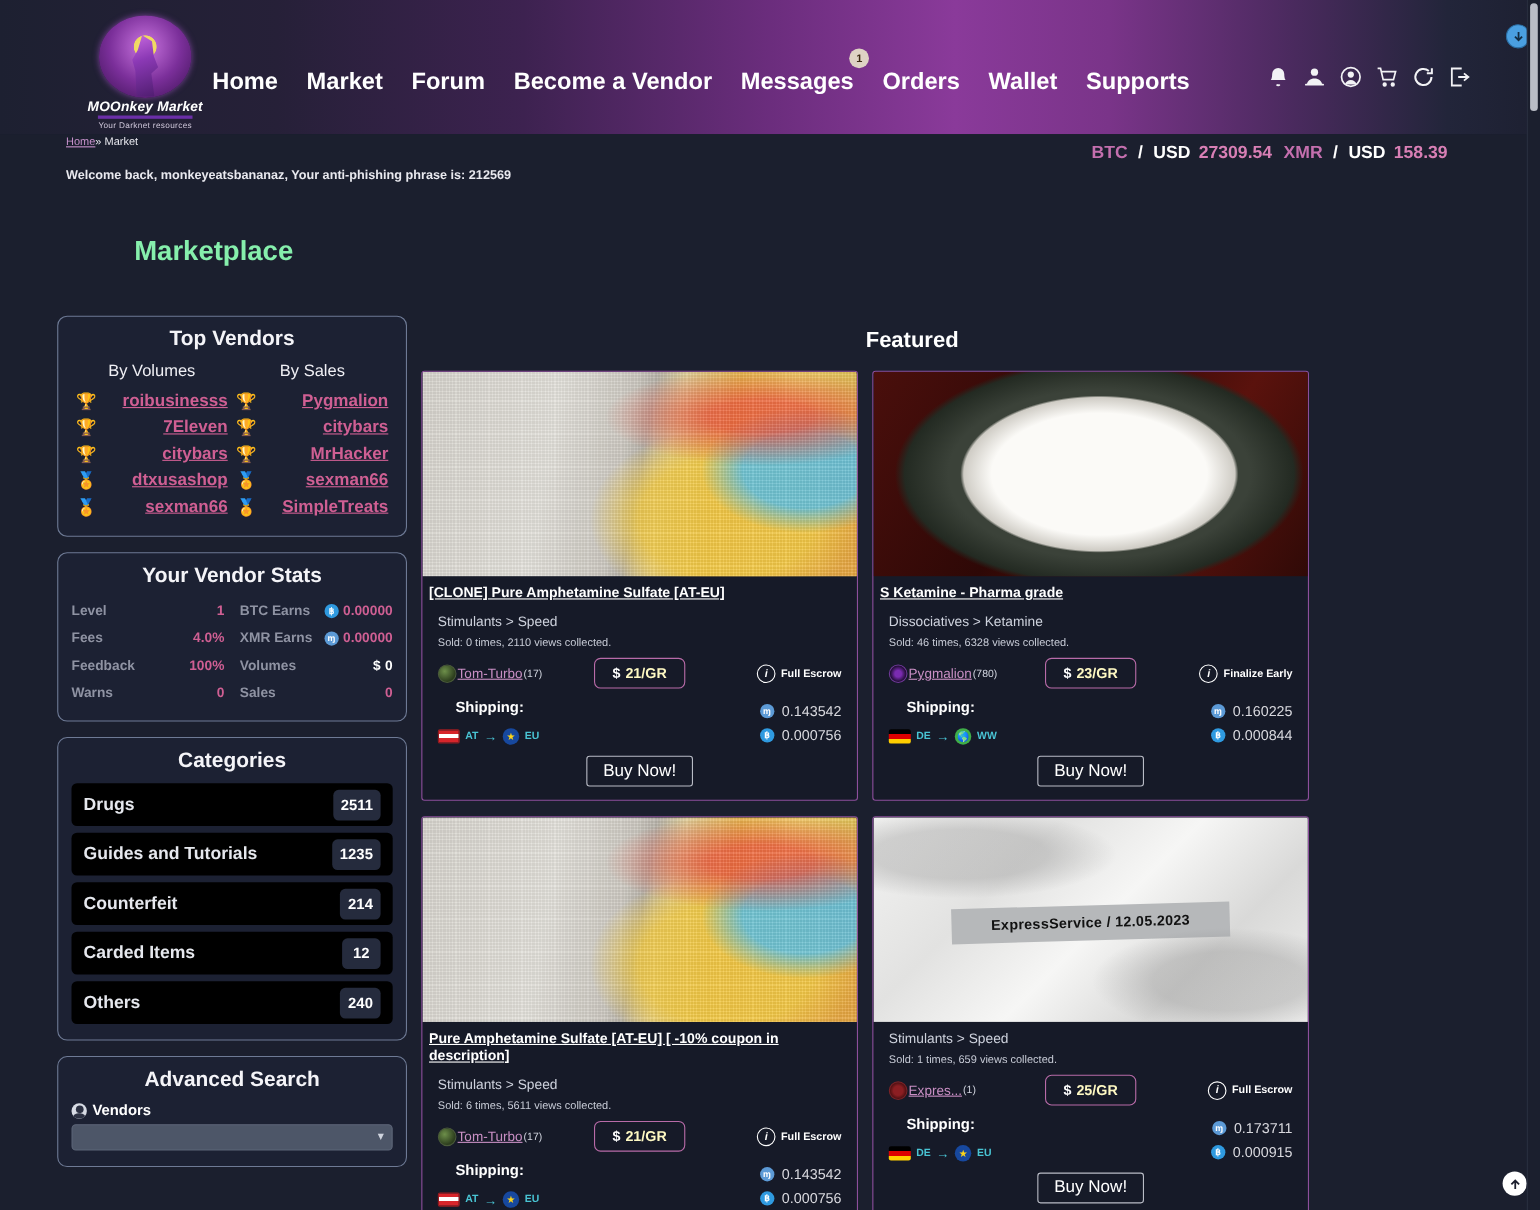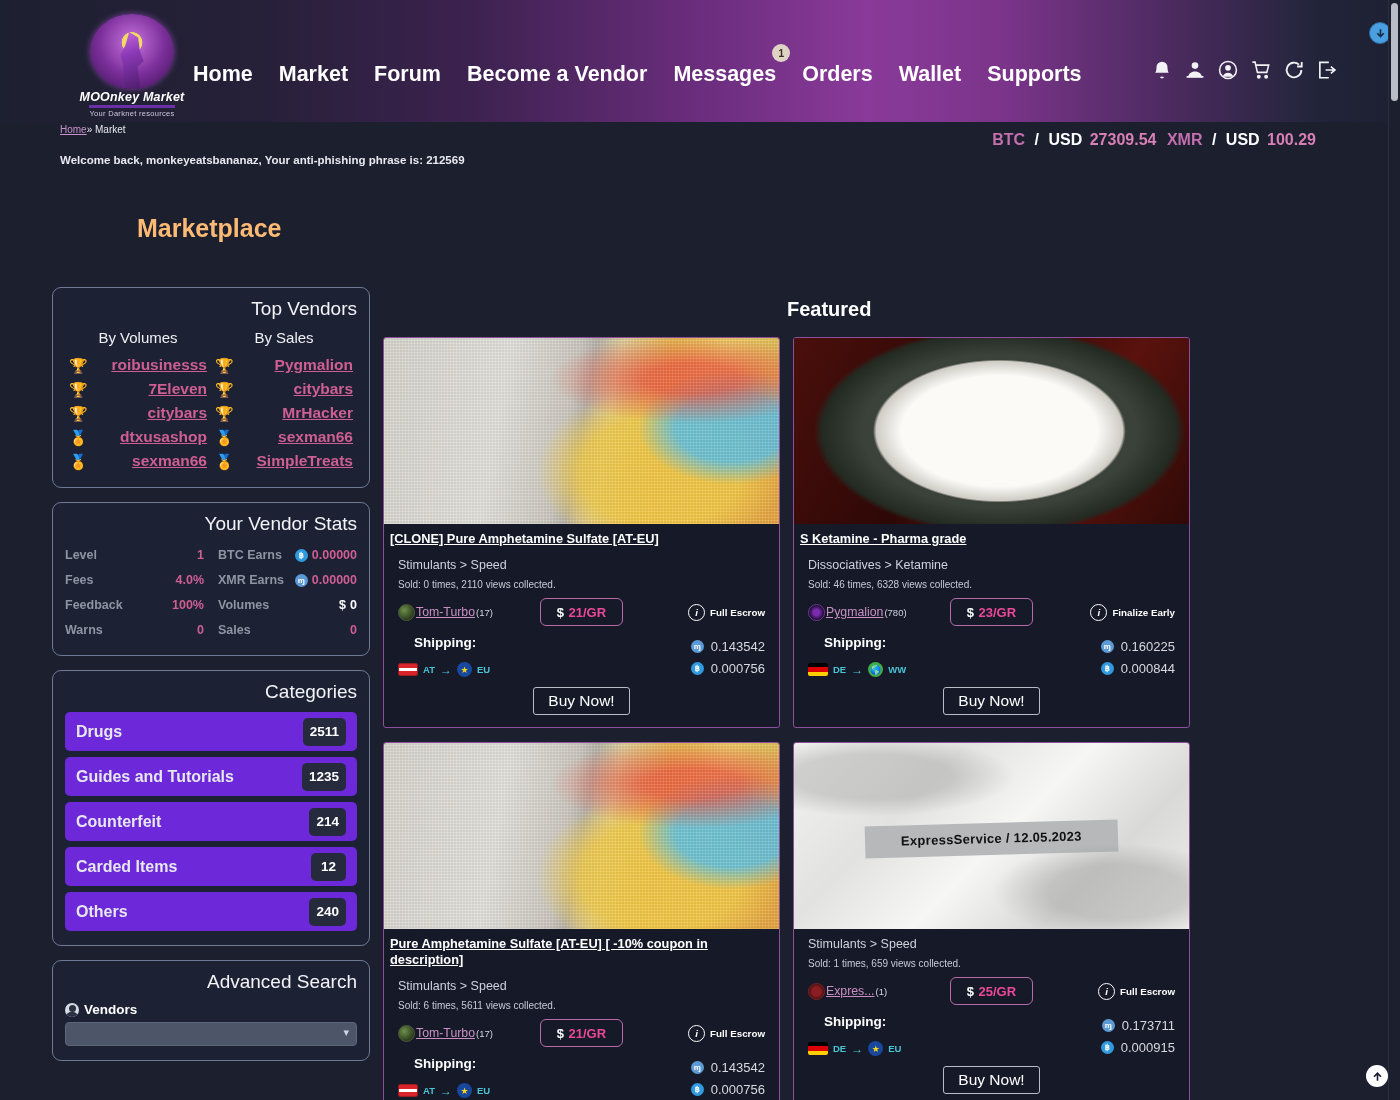--- a/index.html
+++ b/index.html
@@ -101,41 +101,41 @@
     position: absolute; right: 84px; top: 9px;
     font-size: 16px; font-weight: bold; white-space: nowrap;
   }
   .rates .lbl { color: #c46fae; }
   .rates .sep { color: #ffffff; margin: 0 5px; }
   .rates .usd { color: #ffffff; }
   .rates .val { color: #d87fb5; margin-left: 3px; }
 
   
   .page-title {
-    position: absolute; left: 137px; top: 214px;
-    font-size: 25px; font-weight: bold; color: #fdba74;
+    position: absolute; left: 122px; top: 214px;
+    font-size: 25px; font-weight: bold; color: #86efac;
   }
   .featured-title {
     position: absolute; left: 787px; top: 298px;
     font-size: 20px; font-weight: bold; color: #ffffff;
   }
 
   .sidebar {
     position: absolute; left: 52px; top: 287px; width: 318px;
   }
   .panel {
     border: 1px solid #6e7a95;
     border-radius: 9px;
     background: #1c2133;
     margin-bottom: 14px;
     padding: 10px 12px 14px;
   }
   .panel-title {
-    text-align: right; color: #f4f4f8;
-    font-size: 19px; font-weight: normal; margin-bottom: 9px;
+    text-align: center; color: #f4f4f8;
+    font-size: 19px; font-weight: bold; margin-bottom: 9px;
   }
 
   
   .tv-heads { display: flex; }
   .tv-heads div { flex: 1; text-align: center; color: #f0f0f5; font-size: 15px; }
   .tv-cols { display: flex; margin-top: 7px; }
   .tv-col { flex: 1; }
   .tv-row {
     display: flex; align-items: center; justify-content: space-between;
     height: 24px; padding: 0 4px;
@@ -156,21 +156,21 @@
     width: 13px; height: 13px; border-radius: 50%;
     display: inline-flex; align-items: center; justify-content: center;
     font-size: 8px; font-weight: bold; color: #fff;
   }
   .coin.btc { background: #2f9ae0; }
   .coin.xmr { background: #5c9ad6; }
 
   
   .cat {
     display: flex; align-items: center; justify-content: space-between;
-    background: #6d28d9; border-radius: 5px;
+    background: #000000; border-radius: 5px;
     height: 39px; margin-bottom: 6px; padding: 0 11px;
     cursor: pointer;
   }
   .cat-label { color: #e6e8ee; font-size: 16px; font-weight: bold; }
   .cat-count {
     background: #252b3d; color: #ffffff;
     font-size: 13.5px; font-weight: bold;
     border-radius: 5px; min-width: 35px; height: 28px;
     display: flex; align-items: center; justify-content: center; padding: 0 7px;
   }
@@ -285,21 +285,21 @@
   .vendor a {
     color: #c98fc4; text-decoration: underline;
     font-size: 12.3px; white-space: nowrap;
   }
   .vendor .cnt { color: #d0d4de; font-size: 9.5px; }
   .price-pill {
     border: 1px solid #b86ba8; border-radius: 6px;
     padding: 4px 16px; text-align: center; white-space: nowrap;
   }
   .price-pill .cur { color: #ffffff; font-size: 13px; font-weight: bold; }
-  .price-pill .amt { color: #ec4899; font-size: 13px; font-weight: bold; }
+  .price-pill .amt { color: #fef9c3; font-size: 13px; font-weight: bold; }
   .escrow { display: flex; align-items: center; justify-content: flex-end; gap: 5px; }
   .i-circle {
     width: 17px; height: 17px; border-radius: 50%;
     border: 1.5px solid #ffffff; color: #ffffff;
     font-size: 11px; font-style: italic; font-weight: bold;
     display: flex; align-items: center; justify-content: center; flex: none;
   }
   .escrow span { color: #ffffff; font-size: 9.8px; font-weight: bold; white-space: nowrap; }
 
   .ship-row {
@@ -424,21 +424,21 @@
     <div class="welcome">Welcome back, monkeyeatsbananaz, Your anti-phishing phrase is: 212569</div>
 
     <div class="rates">
       <span class="lbl">BTC</span>
       <span class="sep">/</span>
       <span class="usd">USD</span>
       <span class="val">27309.54</span>
       <span class="lbl" style="margin-left:6px">XMR</span>
       <span class="sep">/</span>
       <span class="usd">USD</span>
-      <span class="val">100.29</span>
+      <span class="val">158.39</span>
     </div>
   </div>
 
   <div class="page-title">Marketplace</div>
   <div class="featured-title">Featured</div>
 
   <div class="sidebar">
 
     <div class="panel">
       <div class="panel-title">Top Vendors</div>

